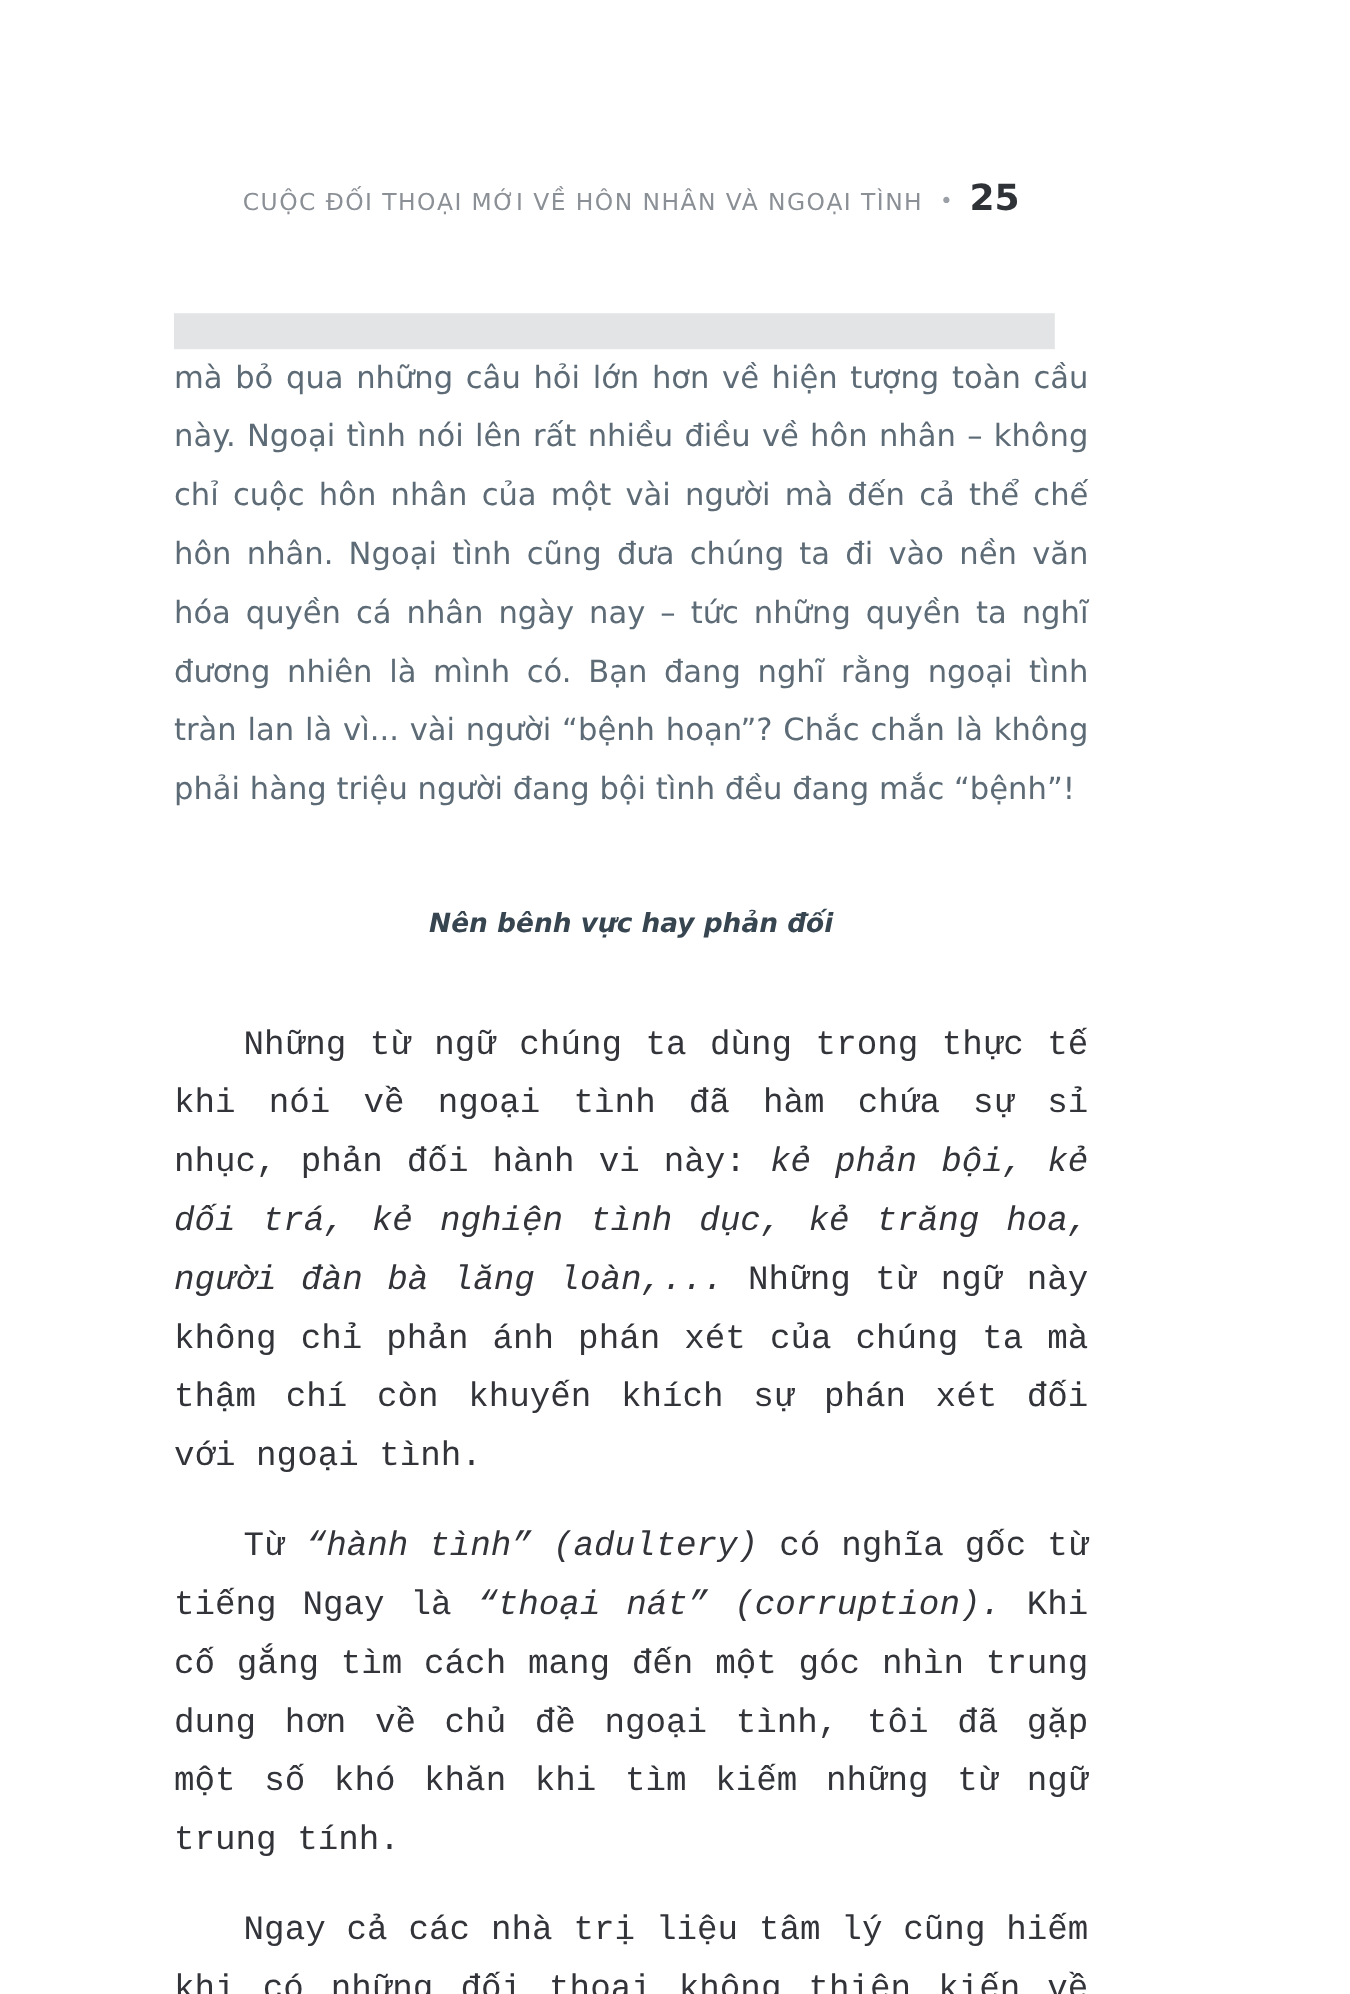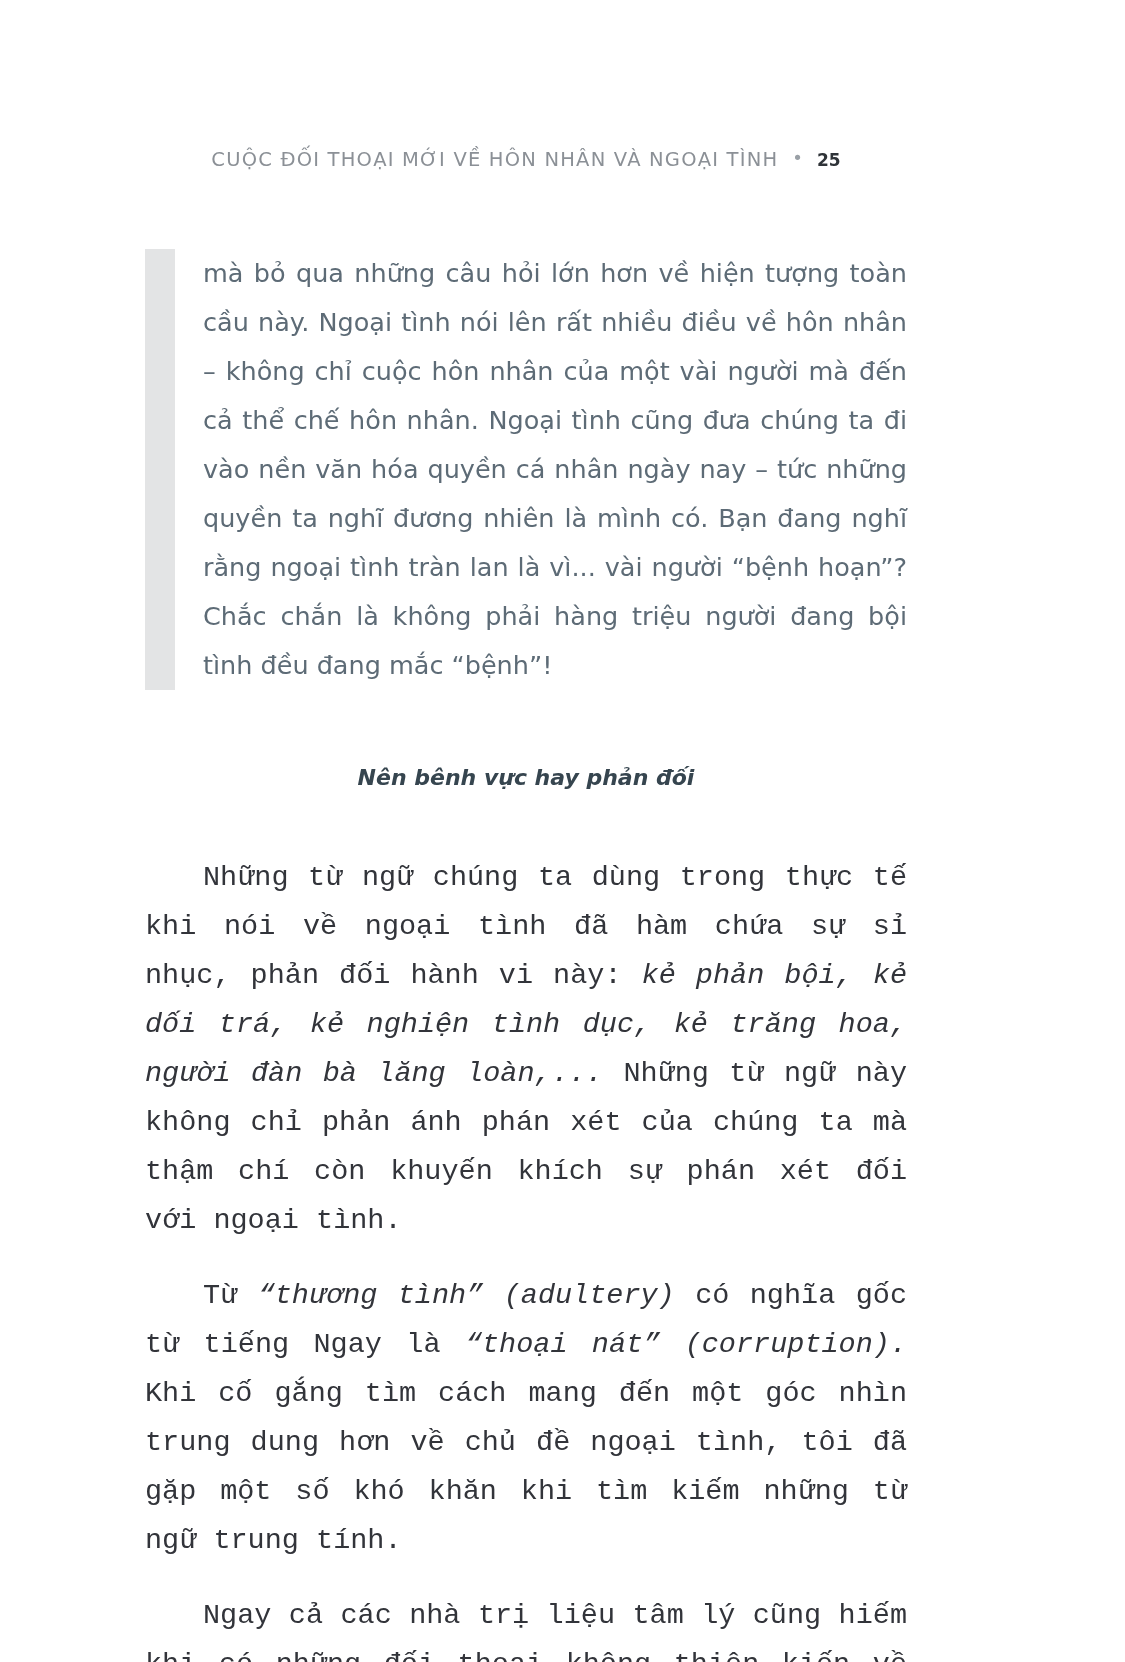--- a/index.html
+++ b/index.html
@@ -33,27 +33,28 @@
     letter-spacing: 1.2px;
     font-weight: 500;
   }
   .header-bullet {
     color: #9aa0a6;
     font-size: 18px;
     transform: translateY(-2px);
   }
   .page-number {
     color: #2f3338;
-    font-size: 17px;
+    font-size: 30px;
     font-weight: 700;
   }
   
   .quote-block {
     display: flex;
     margin-bottom: 64px;
+    flex-direction: column;
   }
   .quote-bar {
     flex: 0 0 30px;
     background: #e3e4e5;
     margin-right: 28px;
     align-self: stretch;
   }
   .quote-text {
     font-family: "DejaVu Sans", "Liberation Sans", sans-serif;
     font-size: 25.5px;
@@ -105,18 +106,18 @@
       <div class="quote-bar"></div>
       <div class="quote-text">mà bỏ qua những câu hỏi lớn hơn về hiện tượng toàn cầu này. Ngoại tình nói lên rất nhiều điều về hôn nhân – không chỉ cuộc hôn nhân của một vài người mà đến cả thể chế hôn nhân. Ngoại tình cũng đưa chúng ta đi vào nền văn hóa quyền cá nhân ngày nay – tức những quyền ta nghĩ đương nhiên là mình có. Bạn đang nghĩ rằng ngoại tình tràn lan là vì... vài người “bệnh hoạn”? Chắc chắn là không phải hàng triệu người đang bội tình đều đang mắc “bệnh”!</div>
     </div>
 
     <h2 class="section-heading">
       <span class="h-line">Nên bênh vực hay phản đối</span>
     </h2>
 
     <div class="body-text">
         <p><span>Những từ ngữ chúng ta dùng trong thực tế khi nói về ngoại tình đã hàm chứa sự sỉ nhục, phản đối hành vi này: </span><em>kẻ phản bội, kẻ dối trá, kẻ nghiện tình dục, kẻ trăng hoa, người đàn bà lăng loàn,...</em><span> Những từ ngữ này không chỉ phản ánh phán xét của chúng ta mà thậm chí còn khuyến khích sự phán xét đối với ngoại tình.</span></p>
-        <p><span>Từ </span><em>“thương tình” (adultery)</em><span> có nghĩa gốc từ tiếng Ngay là </span><em>“thoại nát” (corruption).</em><span> Khi cố gắng tìm cách mang đến một góc nhìn trung dung hơn về chủ đề ngoại tình, tôi đã gặp một số khó khăn khi tìm kiếm những từ ngữ trung tính.</span></p>
+        <p><span>Từ </span><em>“hành tình” (adultery)</em><span> có nghĩa gốc từ tiếng Ngay là </span><em>“thoại nát” (corruption).</em><span> Khi cố gắng tìm cách mang đến một góc nhìn trung dung hơn về chủ đề ngoại tình, tôi đã gặp một số khó khăn khi tìm kiếm những từ ngữ trung tính.</span></p>
         <p><span>Ngay cả các nhà trị liệu tâm lý cũng hiếm khi có những đối thoại không thiên kiến về chủ đề ngoại tình. Họ thường tập trung chú ý đến những tổn thương do ngoại tình gây ra, cách ngăn ngừa những tổn thương hoặc làm sao phục hồi sau khi bị phản bội. Vay mượn từ ngôn ngữ của bộ luật hình sự, các nhà trị liệu viên thường gọi người bị phản bội là </span><em>“bên bị tổn</em></p>
       </div>
 
   </div>
 </div>
 
 </body></html>

